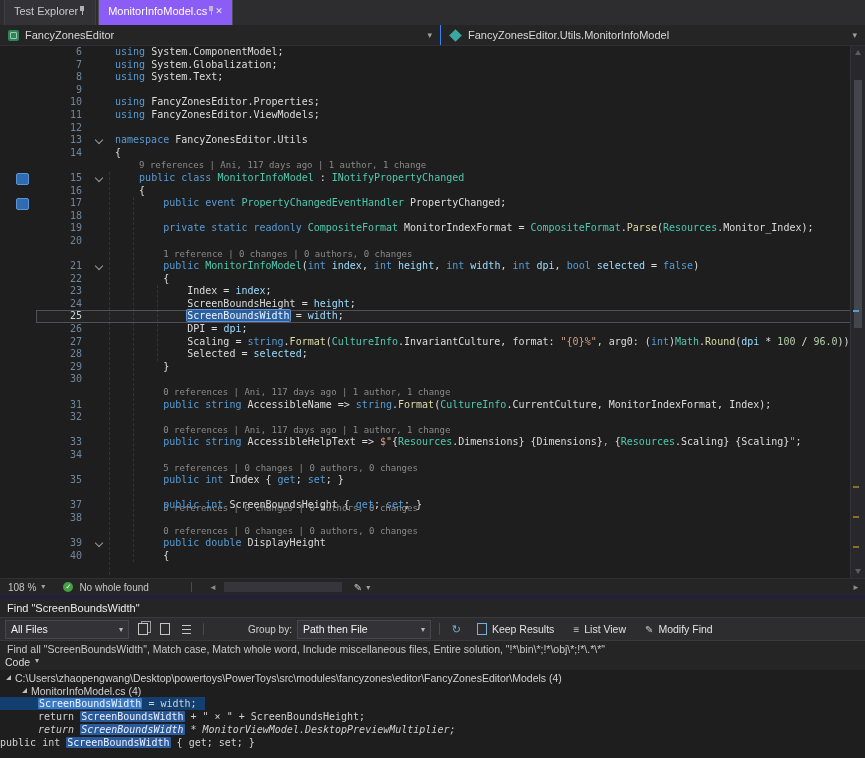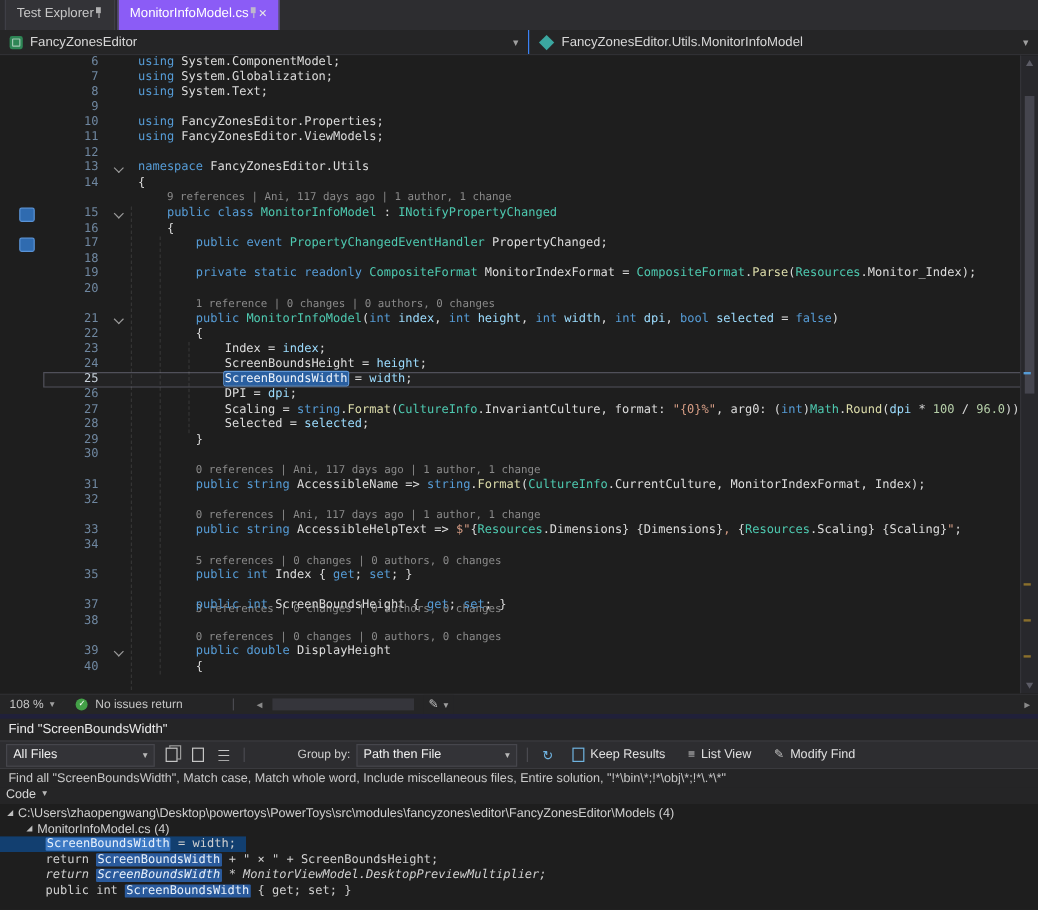--- a/index.html
+++ b/index.html
@@ -197,21 +197,21 @@
     </div>
   </div>
 
   <div class="editor-statusbar">
     <div class="sb-zoom">
       <span>108 %</span>
       <span class="sb-chev">▾</span>
     </div>
     <div class="sb-health">
       <span class="dotok"><span>✓</span></span>
-      <span>No issues return</span>
+      <span>No whole found</span>
     </div>
     <div class="sb-div"></div>
     <span class="sb-arrow">◄</span>
     <div class="sb-track">
       <div class="hthumb"></div>
       <div class="sb-pen">
         <span>✎</span>
         <span class="sb-chev">▾</span>
       </div>
     </div>
@@ -269,17 +269,17 @@
       <span>Code</span>
       <span class="ca">▾</span>
     </div>
 
     <div class="fresults">
         <div class="frow" style="padding-left: 6px;"><span class="tri"></span><span class="ftext">C:\Users\zhaopengwang\Desktop\powertoys\PowerToys\src\modules\fancyzones\editor\FancyZonesEditor\Models (4)</span></div>
         <div class="frow" style="padding-left: 22px;"><span class="tri"></span><span class="ftext">MonitorInfoModel.cs (4)</span></div>
         <div class="frow sel" style="padding-left: 38px;"><span class="ftext mono"><span class="fmatch">ScreenBoundsWidth</span><span> = width;</span></span></div>
         <div class="frow" style="padding-left: 38px;"><span class="ftext mono"><span>return </span><span class="fmatch">ScreenBoundsWidth</span><span> + " × " + ScreenBoundsHeight;</span></span></div>
         <div class="frow" style="padding-left: 38px; font-style: italic;"><span class="ftext mono"><span>return </span><span class="fmatch">ScreenBoundsWidth</span><span> * MonitorViewModel.DesktopPreviewMultiplier;</span></span></div>
-        <div class="frow" style="padding-left: 38px;"><span class="ftext mono"><span>public int </span><span class="fmatch">ScreenBoundsWidth</span><span> { get; set; }</span></span></div>
+        <div class="frow" style=""><span class="ftext mono"><span>public int </span><span class="fmatch">ScreenBoundsWidth</span><span> { get; set; }</span></span></div>
       </div>
   </div>
 
 </div>
 
 </body></html>

